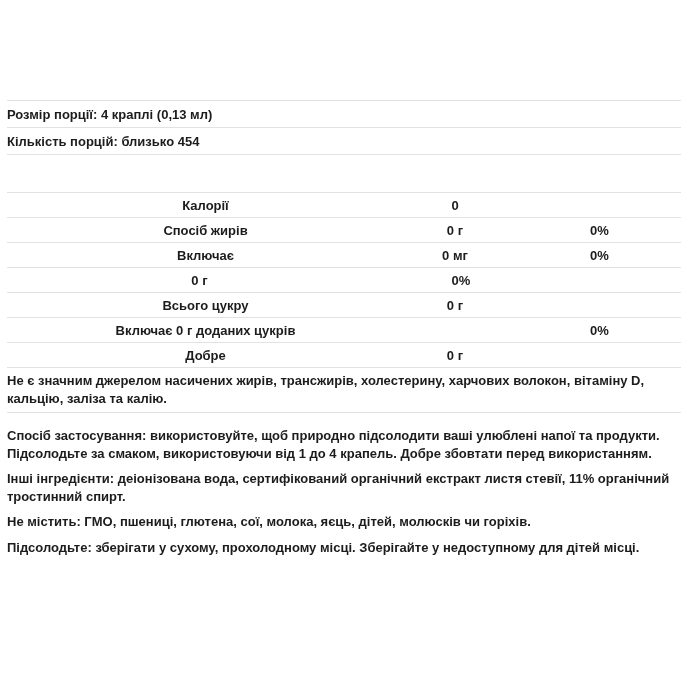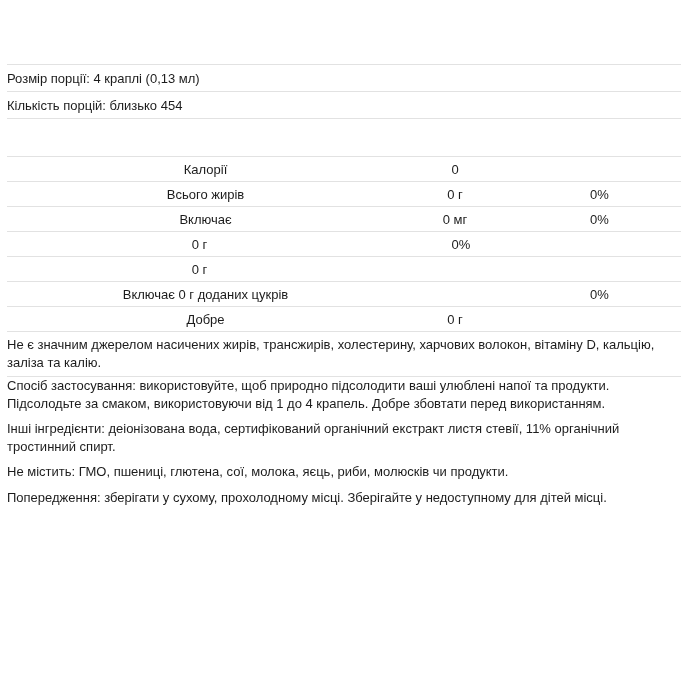--- a/index.html
+++ b/index.html
@@ -5,24 +5,24 @@
   * { box-sizing: border-box; }
   html, body { margin: 0; padding: 0; }
   body {
     width: 688px;
     height: 688px;
     background: var(--bg-color, #ffffff);
     overflow: hidden;
     font-family: "Liberation Sans", sans-serif;
   }
   .page {
-    padding: 64px 7px 0 7px;
+    padding: 100px 7px 0 7px;
     color: var(--text-color, #1c1c1c);
     font-size: 13px;
-    font-weight: 400;
+    font-weight: 700;
   }
   .facts { border-top: 1px solid var(--divider-color, #e2e2e2); }
   .srow {
     height: 27px;
     display: flex;
     align-items: center;
     border-bottom: 1px solid var(--divider-color, #e2e2e2);
   }
   .grid {
     display: grid;
@@ -32,21 +32,21 @@
   }
   .grid .c2 { padding-right: 12px; }
   .header { min-height: 38px; padding: 2px 0; }
   .header .c2, .header .c3 { line-height: 17px; }
   .row { height: 25px; text-align: center; }
   .footnote {
     padding: 4px 0 5px 0;
     line-height: 17.5px;
     border-bottom: 1px solid var(--divider-color, #e2e2e2);
   }
-  .notes { }
+  .notes { margin-top: 14px; }
   .note { margin: 0 0 8px 0; line-height: 17.5px; }
 </style>
 </head>
 <body>
 
 <div class="page">
 
   <section class="facts">
 
     <div class="srow">
@@ -61,37 +61,38 @@
       <span class="c1"></span>
     </div>
 
     <div class="grid row">
       <span class="c1">Калорії</span>
       <span class="c2">0</span>
       <span class="c3"></span>
     </div>
 
     <div class="grid row">
-      <span class="c1">Всього жирів</span>
+      <span class="c1">Спосіб жирів</span>
       <span class="c2">0 г</span>
       <span class="c3">0%</span>
     </div>
 
     <div class="grid row">
       <span class="c1">Включає</span>
       <span class="c2">0 мг</span>
       <span class="c3">0%</span>
     </div>
 
     <div class="grid row">
       <span class="c2">0 г</span>
       <span class="c3">0%</span>
     </div>
 
     <div class="grid row">
+      <span class="c1">Всього цукру</span>
       <span class="c2">0 г</span>
       <span class="c3"></span>
     </div>
 
     <div class="grid row">
       <span class="c1">Включає 0 г доданих цукрів</span>
       <span class="c2"></span>
       <span class="c3">0%</span>
     </div>
 
@@ -101,17 +102,17 @@
       <span class="c3"></span>
     </div>
 
     <div class="footnote">Не є значним джерелом насичених жирів, трансжирів, холестерину, харчових волокон, вітаміну D, кальцію, заліза та калію.</div>
 
   </section>
 
   <section class="notes">
     <p class="note">Спосіб застосування: використовуйте, щоб природно підсолодити ваші улюблені напої та продукти. Підсолодьте за смаком, використовуючи від 1 до 4 крапель. Добре збовтати перед використанням.</p>
     <p class="note">Інші інгредієнти: деіонізована вода, сертифікований органічний екстракт листя стевії, 11% органічний тростинний спирт.</p>
-    <p class="note">Не містить: ГМО, пшениці, глютена, сої, молока, яєць, риби, молюсків чи продукти.</p>
-    <p class="note">Попередження: зберігати у сухому, прохолодному місці. Зберігайте у недоступному для дітей місці.</p>
+    <p class="note">Не містить: ГМО, пшениці, глютена, сої, молока, яєць, дітей, молюсків чи горіхів.</p>
+    <p class="note">Підсолодьте: зберігати у сухому, прохолодному місці. Зберігайте у недоступному для дітей місці.</p>
   </section>
 
 </div>
 
 </body></html>

